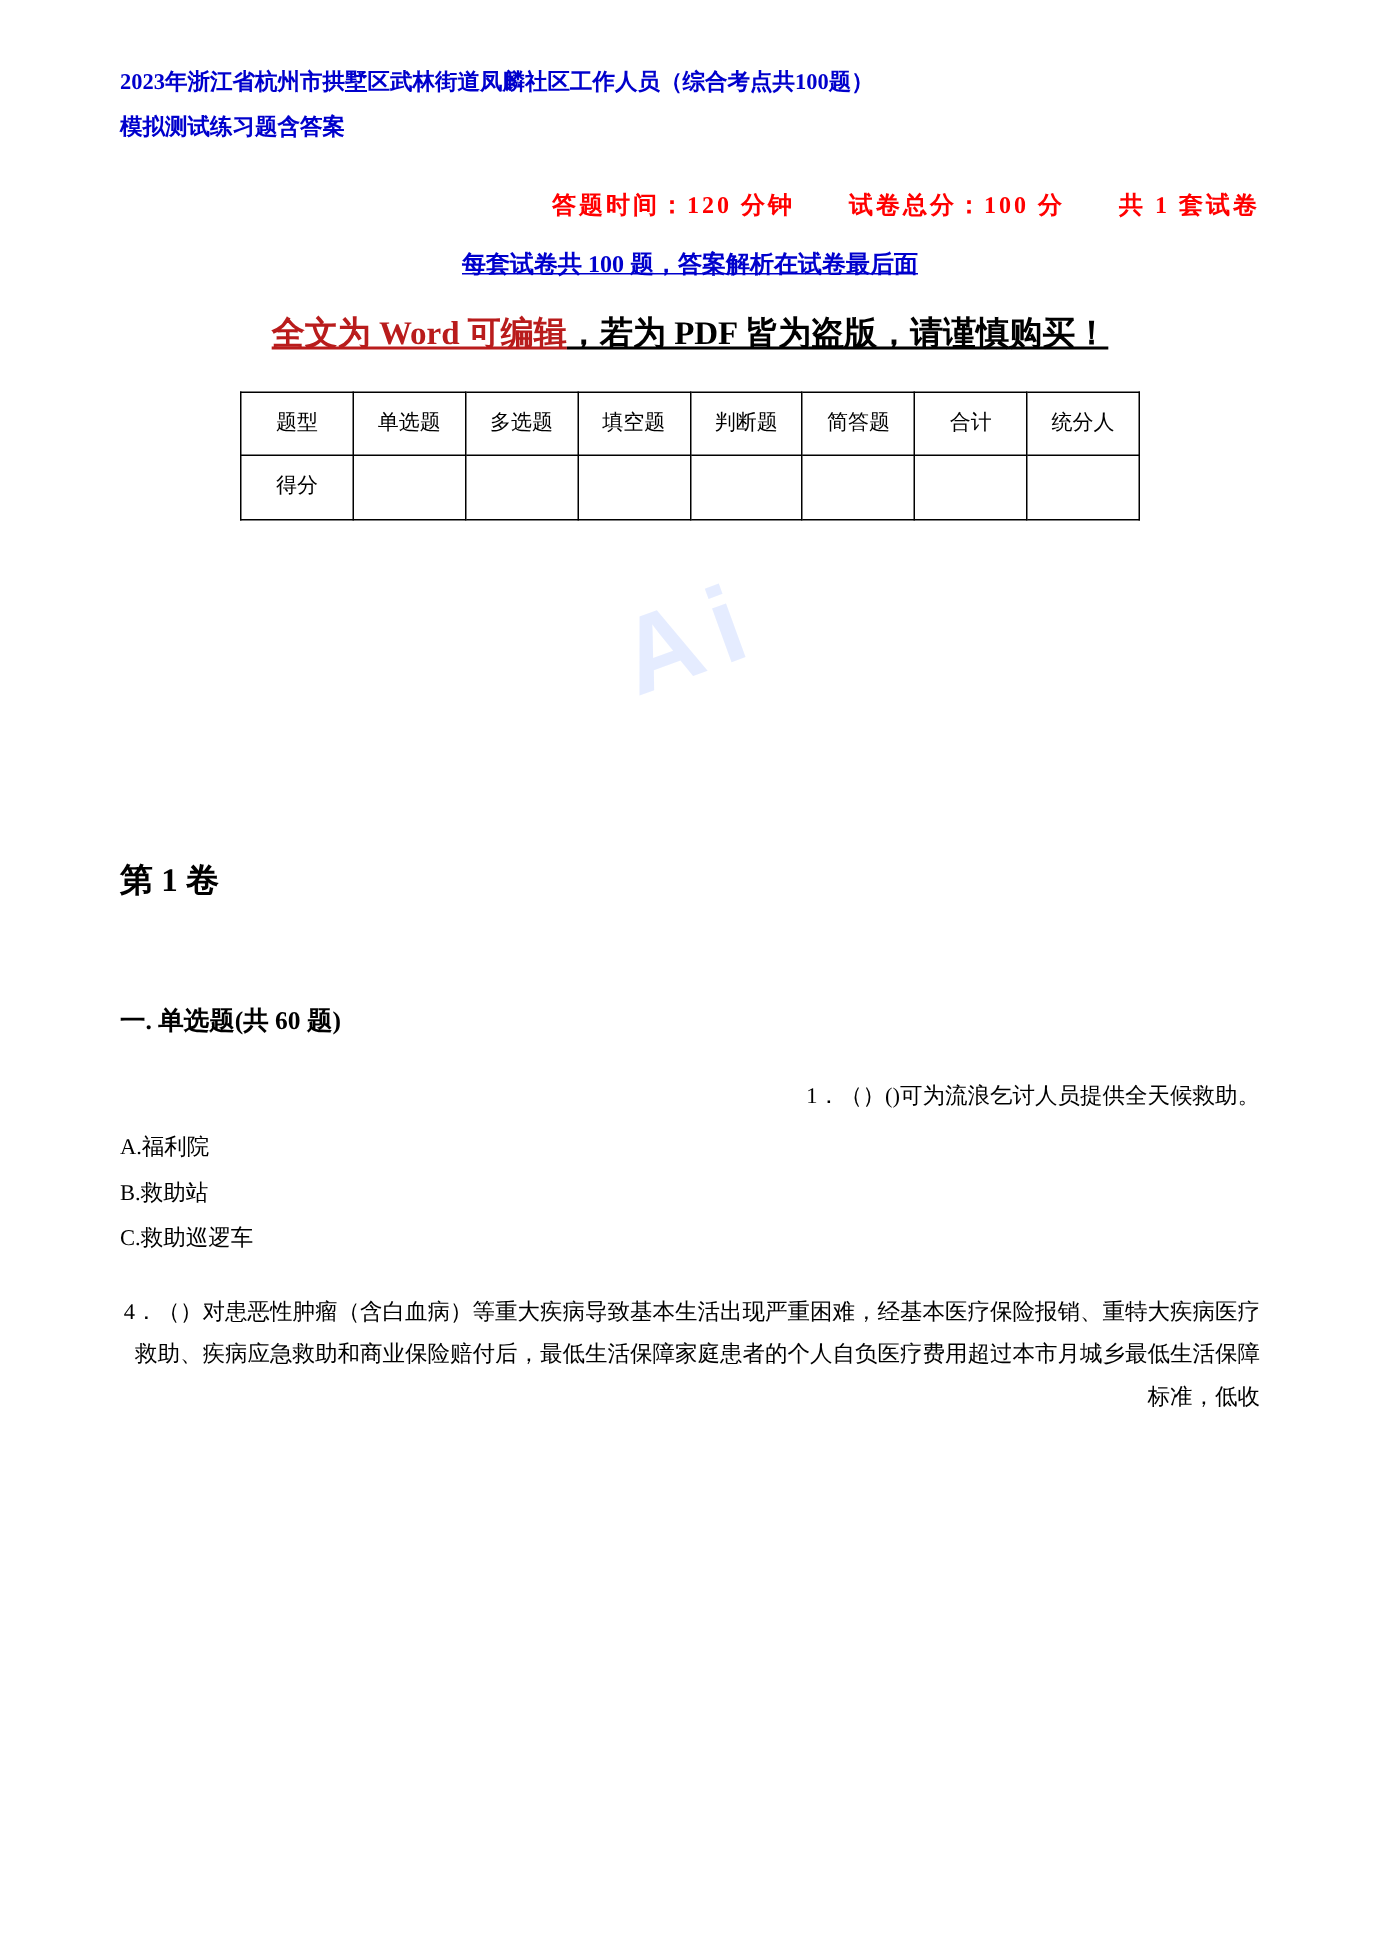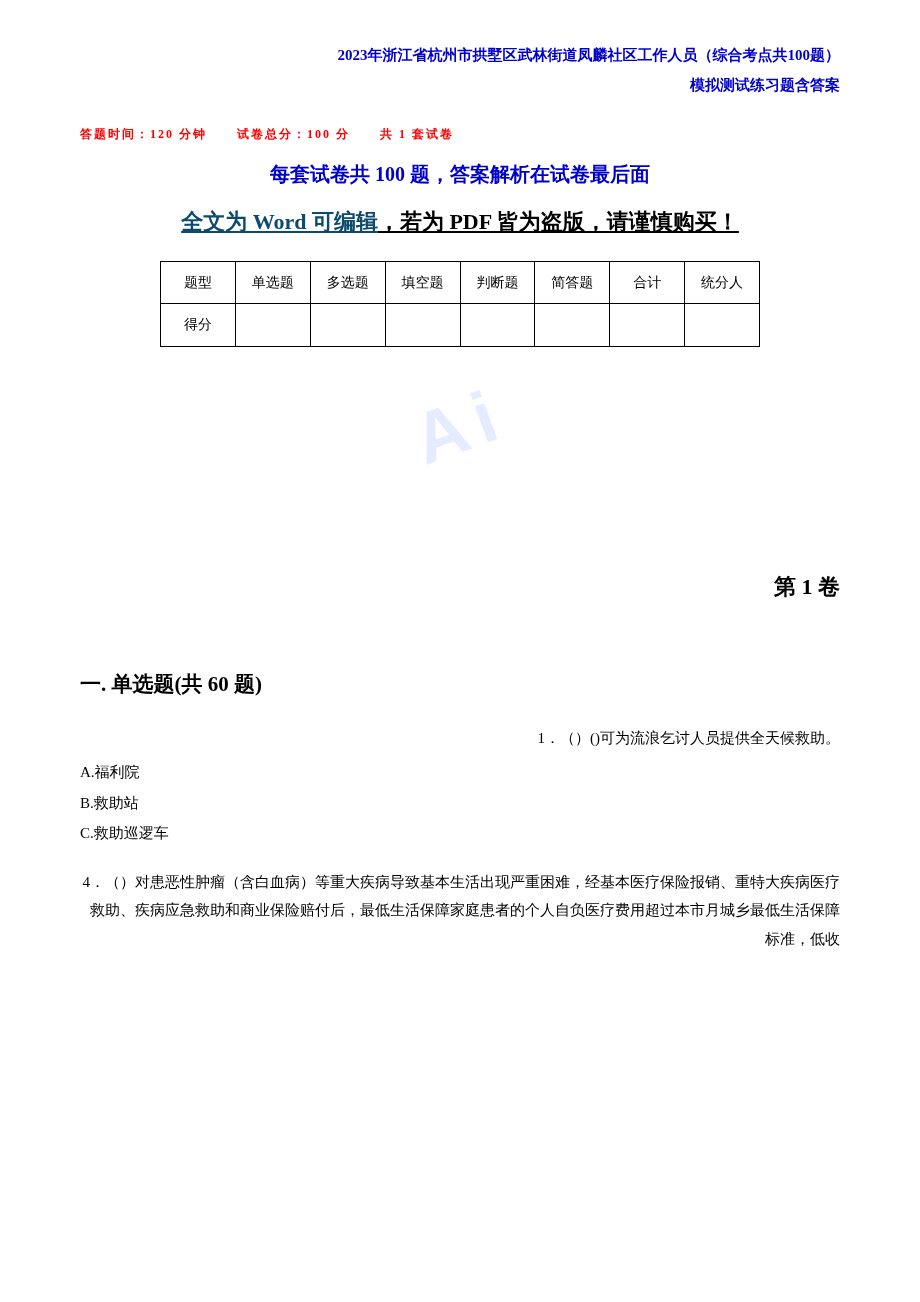--- a/index.html
+++ b/index.html
@@ -11,53 +11,54 @@
       background: #ffffff;
       font-family: "SimSun", "宋体", serif;
       font-size: 15px;
       color: #000000;
       width: 920px;
       min-height: 1302px;
       padding: 40px 80px;
       line-height: 1.8;
     }
     .page-header {
-      text-align: right;
+      text-align: left;
       margin-bottom: 24px;
     }
     .page-header .main-title {
       color: #0000cc;
       font-size: 15px;
       font-weight: bold;
       line-height: 2;
     }
     .exam-info {
-      text-align: left;
+      text-align: right;
       margin: 18px 0 10px 0;
-      font-size: 12px;
+      font-size: 16px;
       font-weight: bold;
       color: #ff0000;
       letter-spacing: 2px;
     }
     .per-set-note {
       text-align: center;
-      font-size: 20px;
+      font-size: 16px;
       font-weight: bold;
       color: #0000cc;
+      text-decoration: underline;
       margin-bottom: 10px;
     }
     .editable-note {
       text-align: center;
       font-size: 22px;
       font-weight: bold;
       margin: 10px 0;
       line-height: 1.8;
     }
     .editable-note .word-part {
-      color: #0c4a6e;
+      color: #b91c1c;
       text-decoration: underline;
     }
     .editable-note .normal-part {
       color: #000000;
       text-decoration: underline;
     }
     .score-table-container {
       margin: 20px auto;
       width: 600px;
     }
@@ -67,27 +68,27 @@
       font-size: 14px;
     }
     .score-table td {
       border: 1px solid #000;
       padding: 8px 2px;
       text-align: center;
       min-width: 60px;
       height: 36px;
     }
     .volume-title {
-      text-align: right;
+      text-align: left;
       font-size: 22px;
       font-weight: bold;
       margin: 80px 0 60px 0;
     }
     .section-title {
-      font-size: 21px;
+      font-size: 17px;
       font-weight: bold;
       color: #000;
       margin: 30px 0 20px 0;
     }
     .question-block {
       margin-bottom: 20px;
       font-size: 15px;
       line-height: 1.9;
     }
     .question-text {

